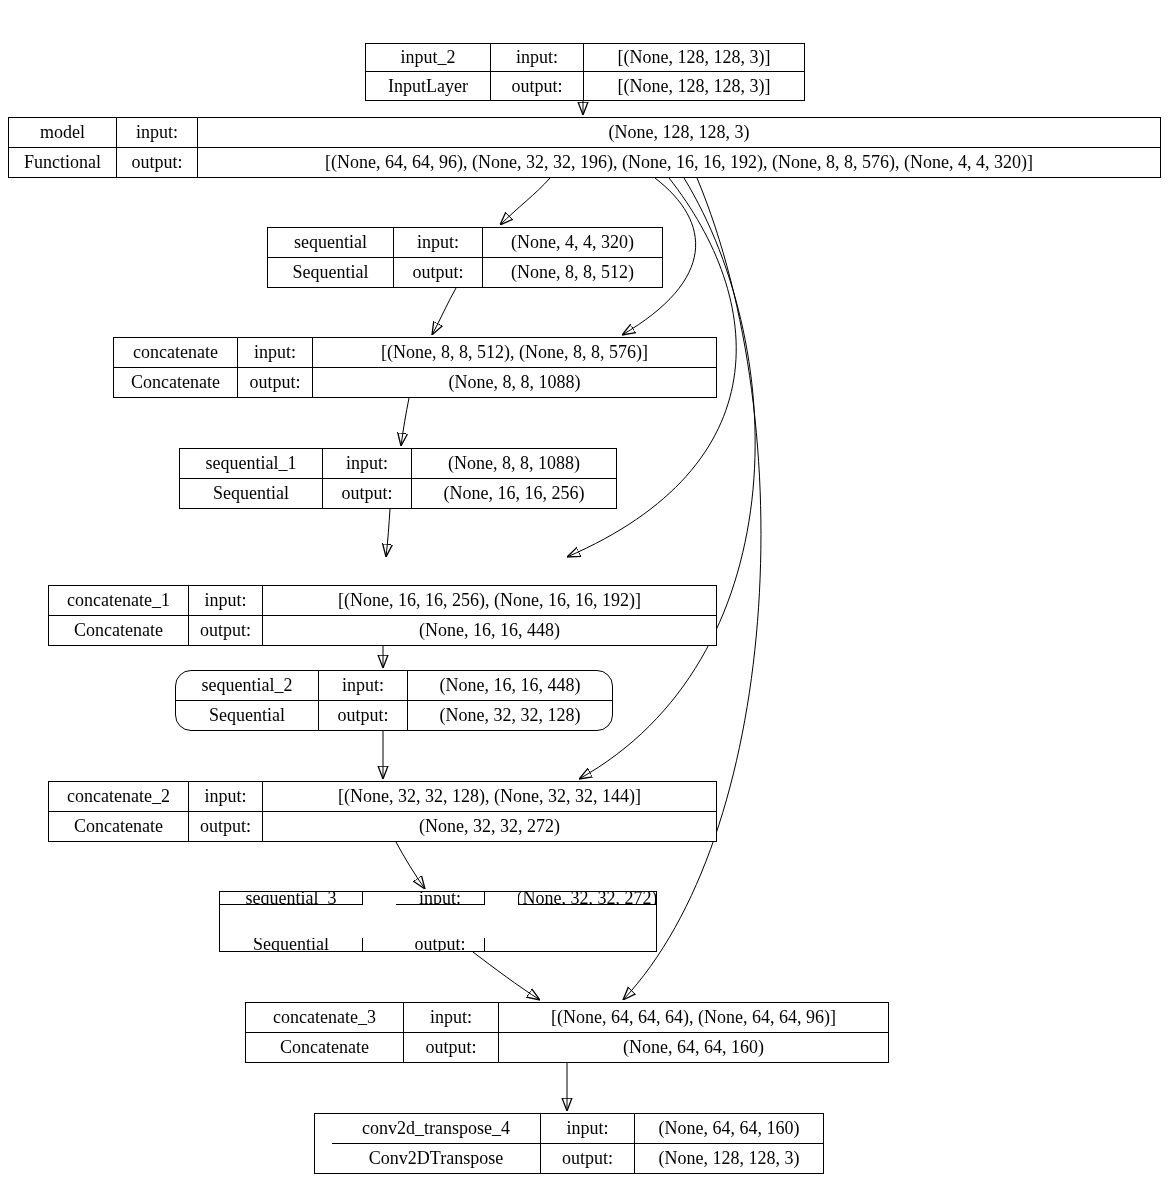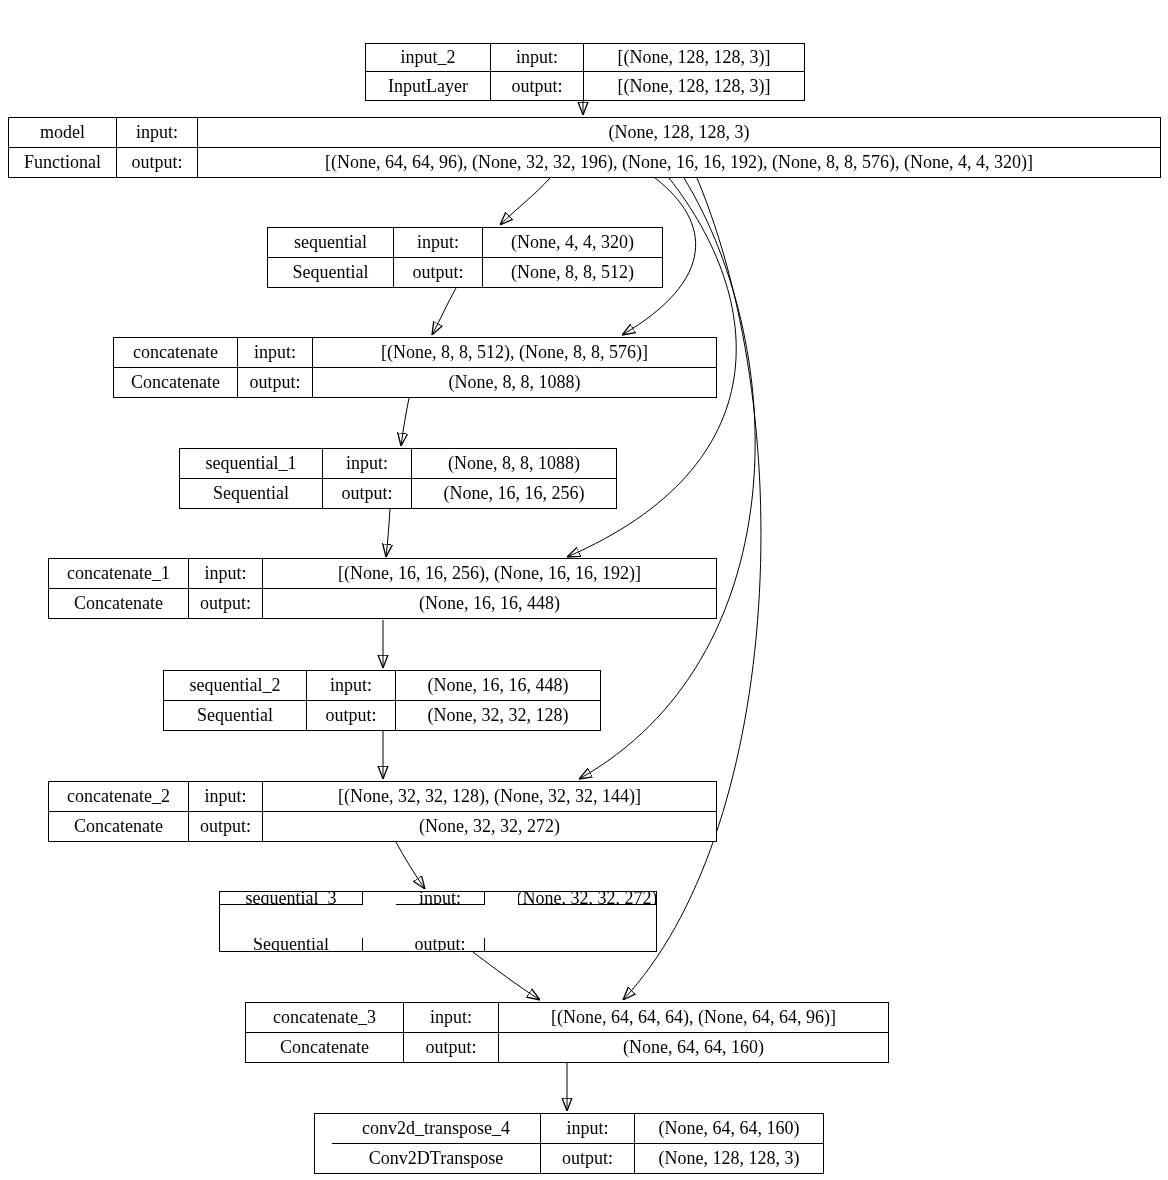--- a/index.html
+++ b/index.html
@@ -103,30 +103,30 @@
 
   <div class="node" style="left:179px; top:448px; width:438px; height:61px; grid-template-columns:143px 89px 1fr;">
     <div class="cell r1">sequential_1</div>
     <div class="cell r1">input:</div>
     <div class="cell r1 last">(None, 8, 8, 1088)</div>
     <div class="cell">Sequential</div>
     <div class="cell">output:</div>
     <div class="cell last">(None, 16, 16, 256)</div>
   </div>
 
-  <div class="node" style="left:48px; top:558px; width:669px; height:61px; grid-template-columns:140px 74px 1fr;">
+  <div class="node" style="left:48px; top:585px; width:669px; height:61px; grid-template-columns:140px 74px 1fr;">
     <div class="cell r1">concatenate_1</div>
     <div class="cell r1">input:</div>
     <div class="cell r1 last">[(None, 16, 16, 256), (None, 16, 16, 192)]</div>
     <div class="cell">Concatenate</div>
     <div class="cell">output:</div>
     <div class="cell last">(None, 16, 16, 448)</div>
   </div>
 
-  <div class="node" style="left:163px; top:670px; width:438px; height:61px; grid-template-columns:143px 89px 1fr;">
+  <div class="node" style="left:175px; top:670px; width:438px; height:61px; grid-template-columns:143px 89px 1fr;border-radius:16px;">
     <div class="cell r1">sequential_2</div>
     <div class="cell r1">input:</div>
     <div class="cell r1 last">(None, 16, 16, 448)</div>
     <div class="cell">Sequential</div>
     <div class="cell">output:</div>
     <div class="cell last">(None, 32, 32, 128)</div>
   </div>
 
   <div class="node" style="left:48px; top:781px; width:669px; height:61px; grid-template-columns:140px 74px 1fr;">
     <div class="cell r1">concatenate_2</div>

